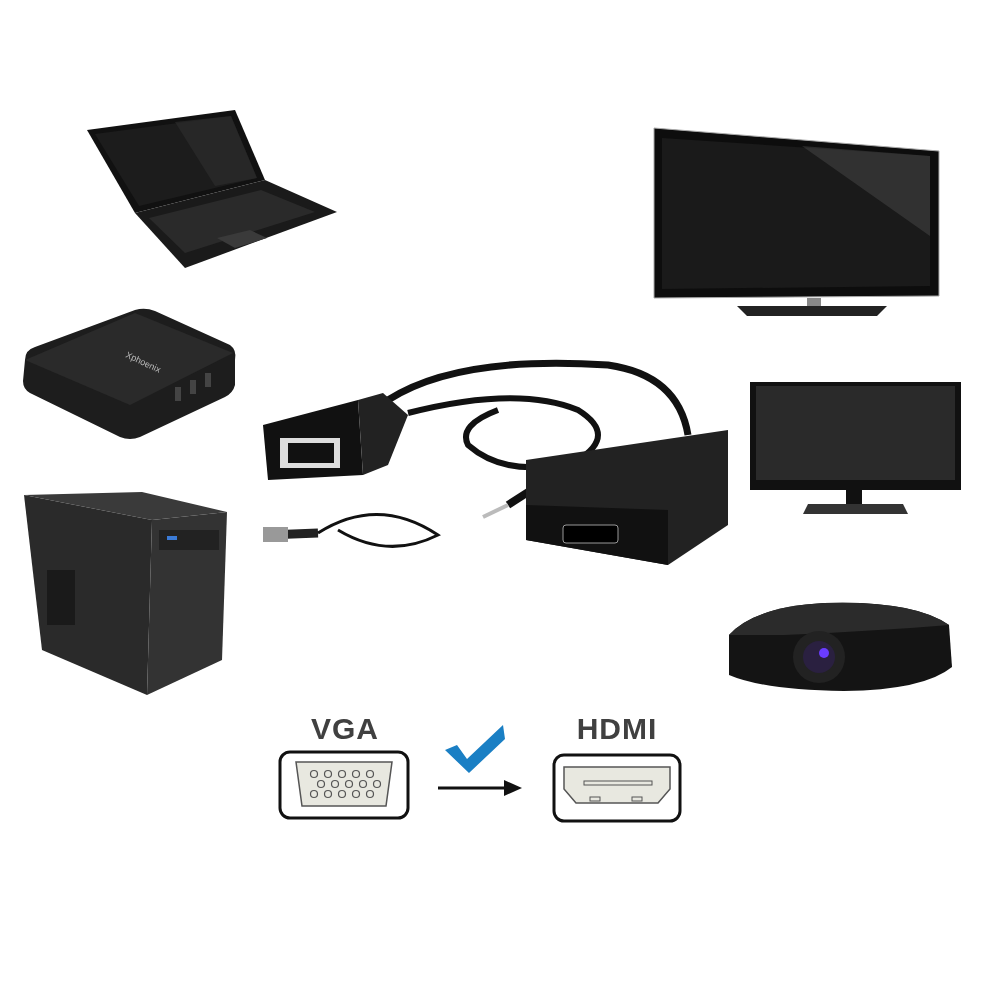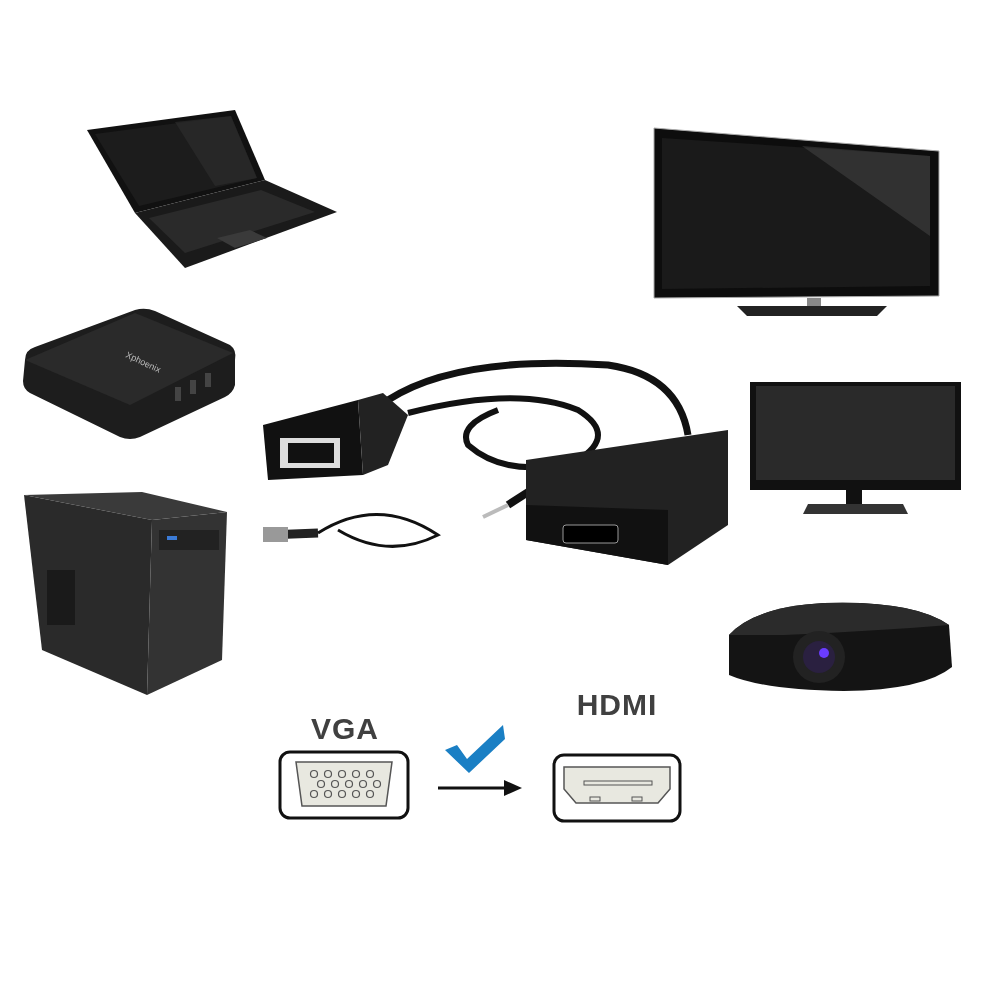--- a/index.html
+++ b/index.html
@@ -71,21 +71,21 @@
   <polygon points="100,45 125,38 150,60 130,110 105,120" fill="#222"></polygon>
   <polygon points="268,105 470,75 470,170 410,210 268,185" fill="#222"></polygon>
   <polygon points="268,150 410,155 410,210 268,185" fill="#111"></polygon>
   <rect x="305" y="170" width="55" height="18" rx="3" fill="#000" stroke="#999"></rect>
   <path d="M10,180 L60,178" stroke="#222" stroke-width="9"></path>
   <rect x="5" y="172" width="25" height="15" fill="#999"></rect>
   <path d="M60,178 Q120,140 180,180 Q130,205 80,175" fill="none" stroke="#111" stroke-width="3"></path>
 </svg>
 
 <div class="abs label" style="left:300px;top:712px;width:90px;">VGA</div>
-<div class="abs label" style="left:572px;top:688px;width:90px;">HDMI</div>
+<div class="abs label" style="left:572px;top:712px;width:90px;">HDMI</div>
 
 <svg class="abs" style="left:278px;top:750px" width="132" height="70" viewBox="0 0 132 70">
   <rect x="2" y="2" width="128" height="66" rx="10" fill="#fff" stroke="#111" stroke-width="3"></rect>
   <path d="M18,12 L114,12 L108,56 L24,56 Z" fill="#e8e8e0" stroke="#555" stroke-width="1.5"></path>
   <g fill="none" stroke="#555" stroke-width="1.2">
     <circle cx="36" cy="24" r="3.5"></circle>
       <circle cx="50" cy="24" r="3.5"></circle>
       <circle cx="64" cy="24" r="3.5"></circle>
       <circle cx="78" cy="24" r="3.5"></circle>
       <circle cx="92" cy="24" r="3.5"></circle>

